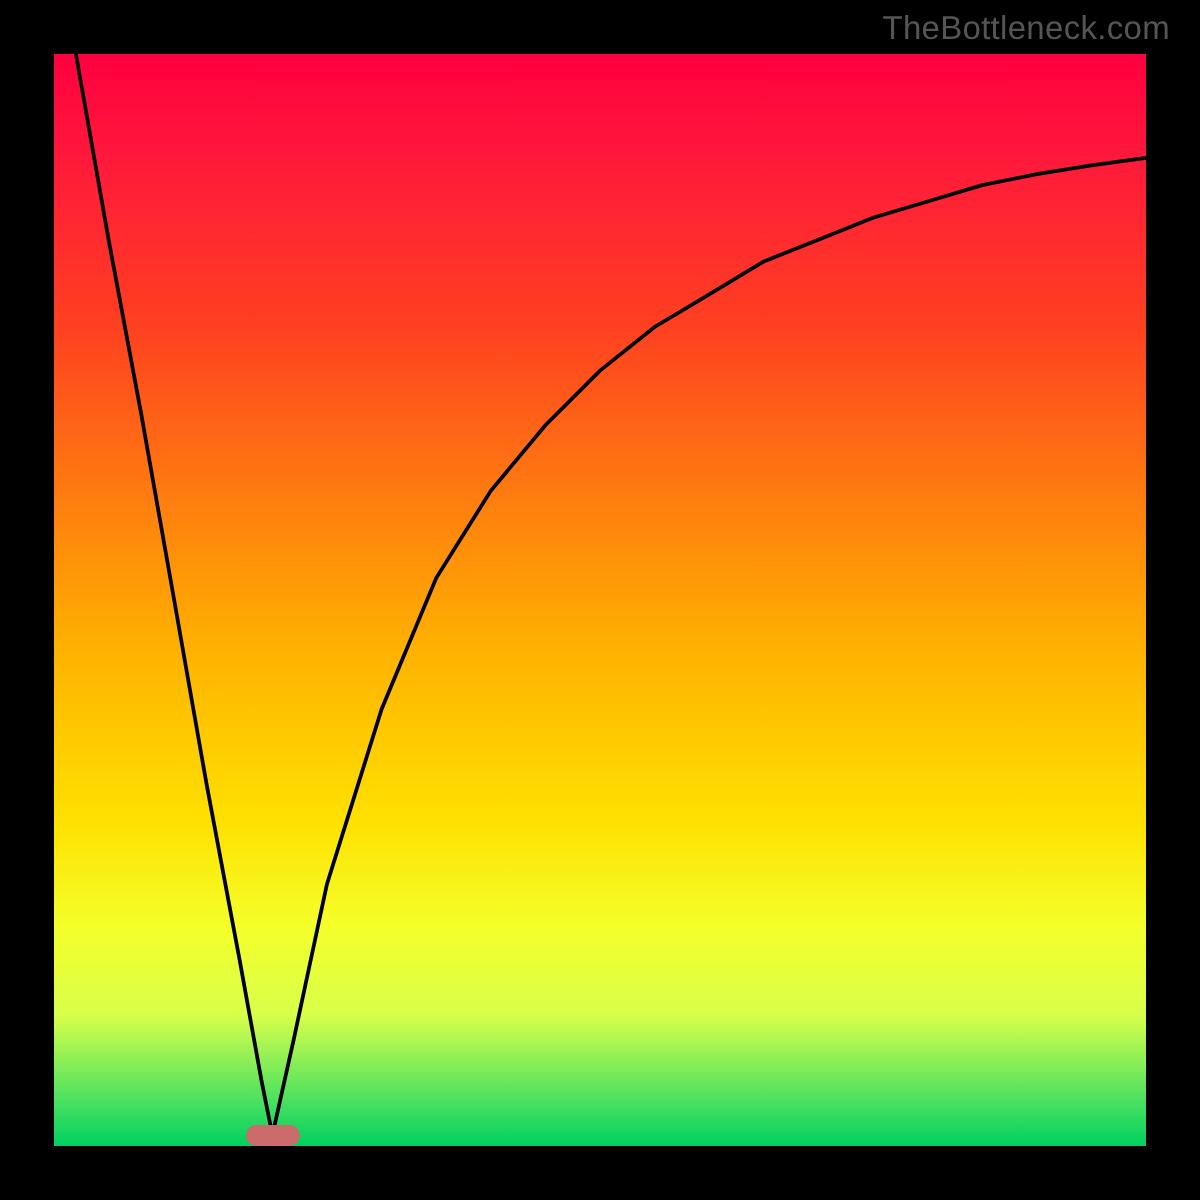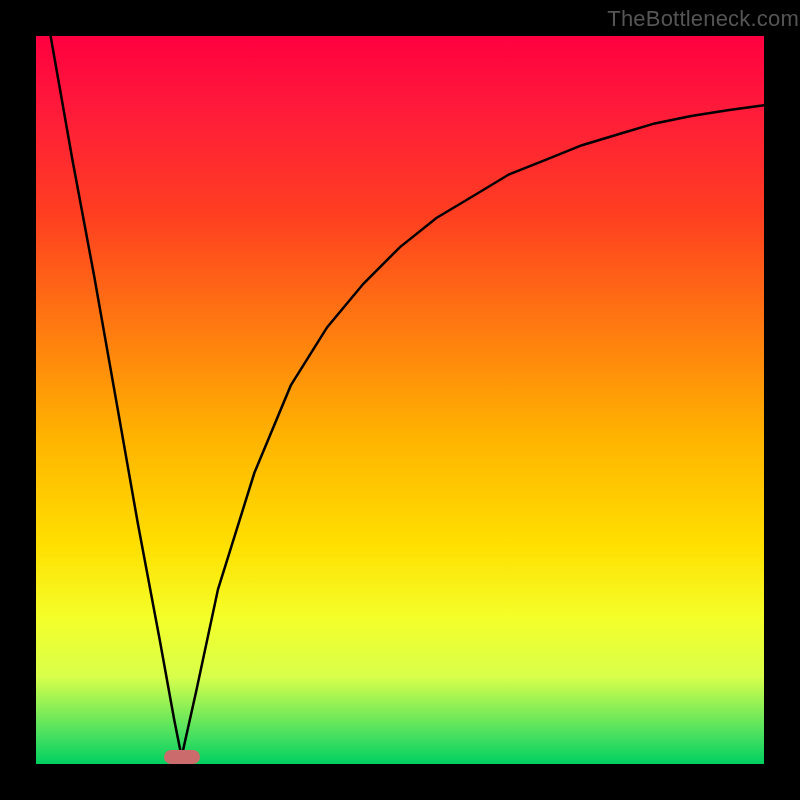--- a/index.html
+++ b/index.html
@@ -34,21 +34,21 @@
       #ffe000 70%,
       #f4ff2a 80%,
       #d8ff4a 88%,
       #48e060 96%,
       #00d060 100%
     );
   }
   .watermark {
     position: absolute;
     top: 6px;
-    right: 1px;
+    right: 20px;
     color: #555;
     font-size: 22px;
     font-weight: 400;
     letter-spacing: 0.2px;
     z-index: 5;
   }
   svg.curves {
     position: absolute;
     left: 0;
     top: 0;

